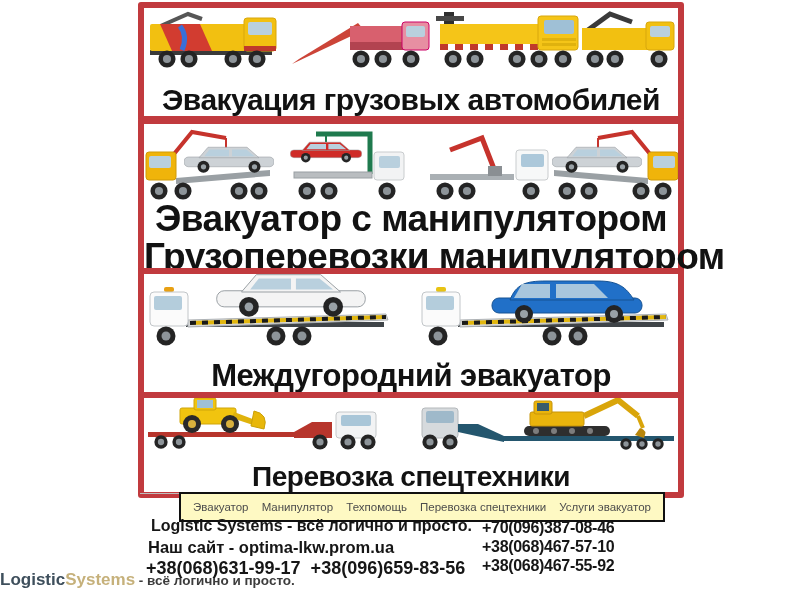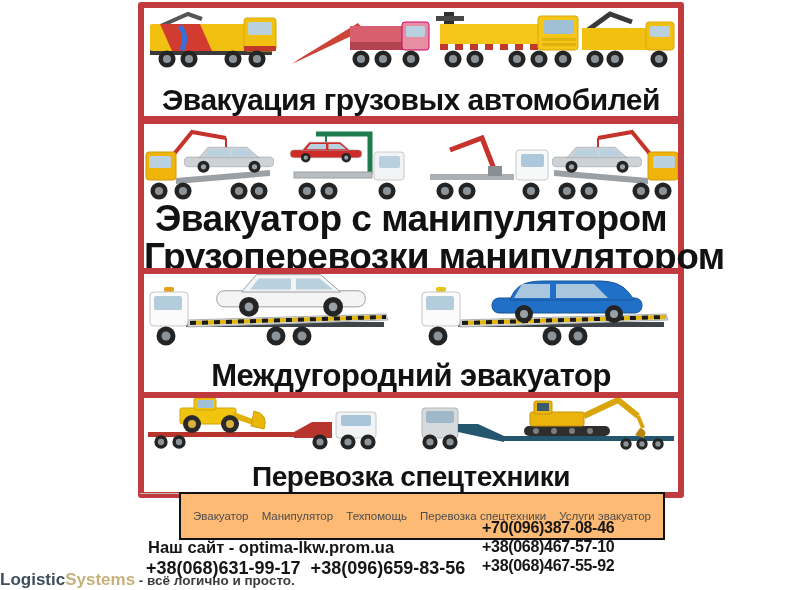--- a/index.html
+++ b/index.html
@@ -23,23 +23,23 @@
   }
   .cap-30{font-size:30px;}
   .cap-29{font-size:37px;}
   .cap-32{font-size:31px;}
   .cap-28{font-size:28px;}
   .menu-topline{
     position:absolute;left:140px;top:493px;width:520px;height:1px;background:#bdbdbd;
   }
   .menu-box{
     position:absolute;left:179px;top:492px;width:458px;height:20px;
-    border:2px solid #101010;background:#fdba74;
+    border:2px solid #101010;background:#fef9c3;
     display:flex;align-items:center;justify-content:space-between;
-    padding:12px 12px;box-sizing:content-box;
+    padding:3px 12px;box-sizing:content-box;
   }
   .menu-item{
     font-size:11.5px;color:#4c4c4c;white-space:nowrap;cursor:pointer;
   }
   .txt{position:absolute;font-weight:bold;color:#161616;white-space:pre;}
   .l1{left:151px;top:517px;font-size:16px;}
   .l2{left:148px;top:538px;font-size:16.5px;}
   .l3{left:146px;top:558px;font-size:18px;}
   .phones-right{position:absolute;left:482px;top:518px;font-weight:bold;color:#161616;}
   .phones-right div{font-size:16px;line-height:19px;letter-spacing:-0.3px;}
@@ -282,20 +282,21 @@
 
   <div class="menu-topline"></div>
   <div class="menu-box">
     <span class="menu-item">Эвакуатор</span>
     <span class="menu-item">Манипулятор</span>
     <span class="menu-item">Техпомощь</span>
     <span class="menu-item">Перевозка спецтехники</span>
     <span class="menu-item">Услуги эвакуатор</span>
   </div>
 
+  <div class="txt l1">Logistic Systems - всё логично и просто.</div>
   <div class="txt l2">Наш сайт - optima-lkw.prom.ua</div>
   <div class="txt l3">+38(068)631-99-17  +38(096)659-83-56</div>
 
   <div class="phones-right">
     <div>+70(096)387-08-46</div>
     <div>+38(068)467-57-10</div>
     <div>+38(068)467-55-92</div>
   </div>
 
   <div class="logo-line">

